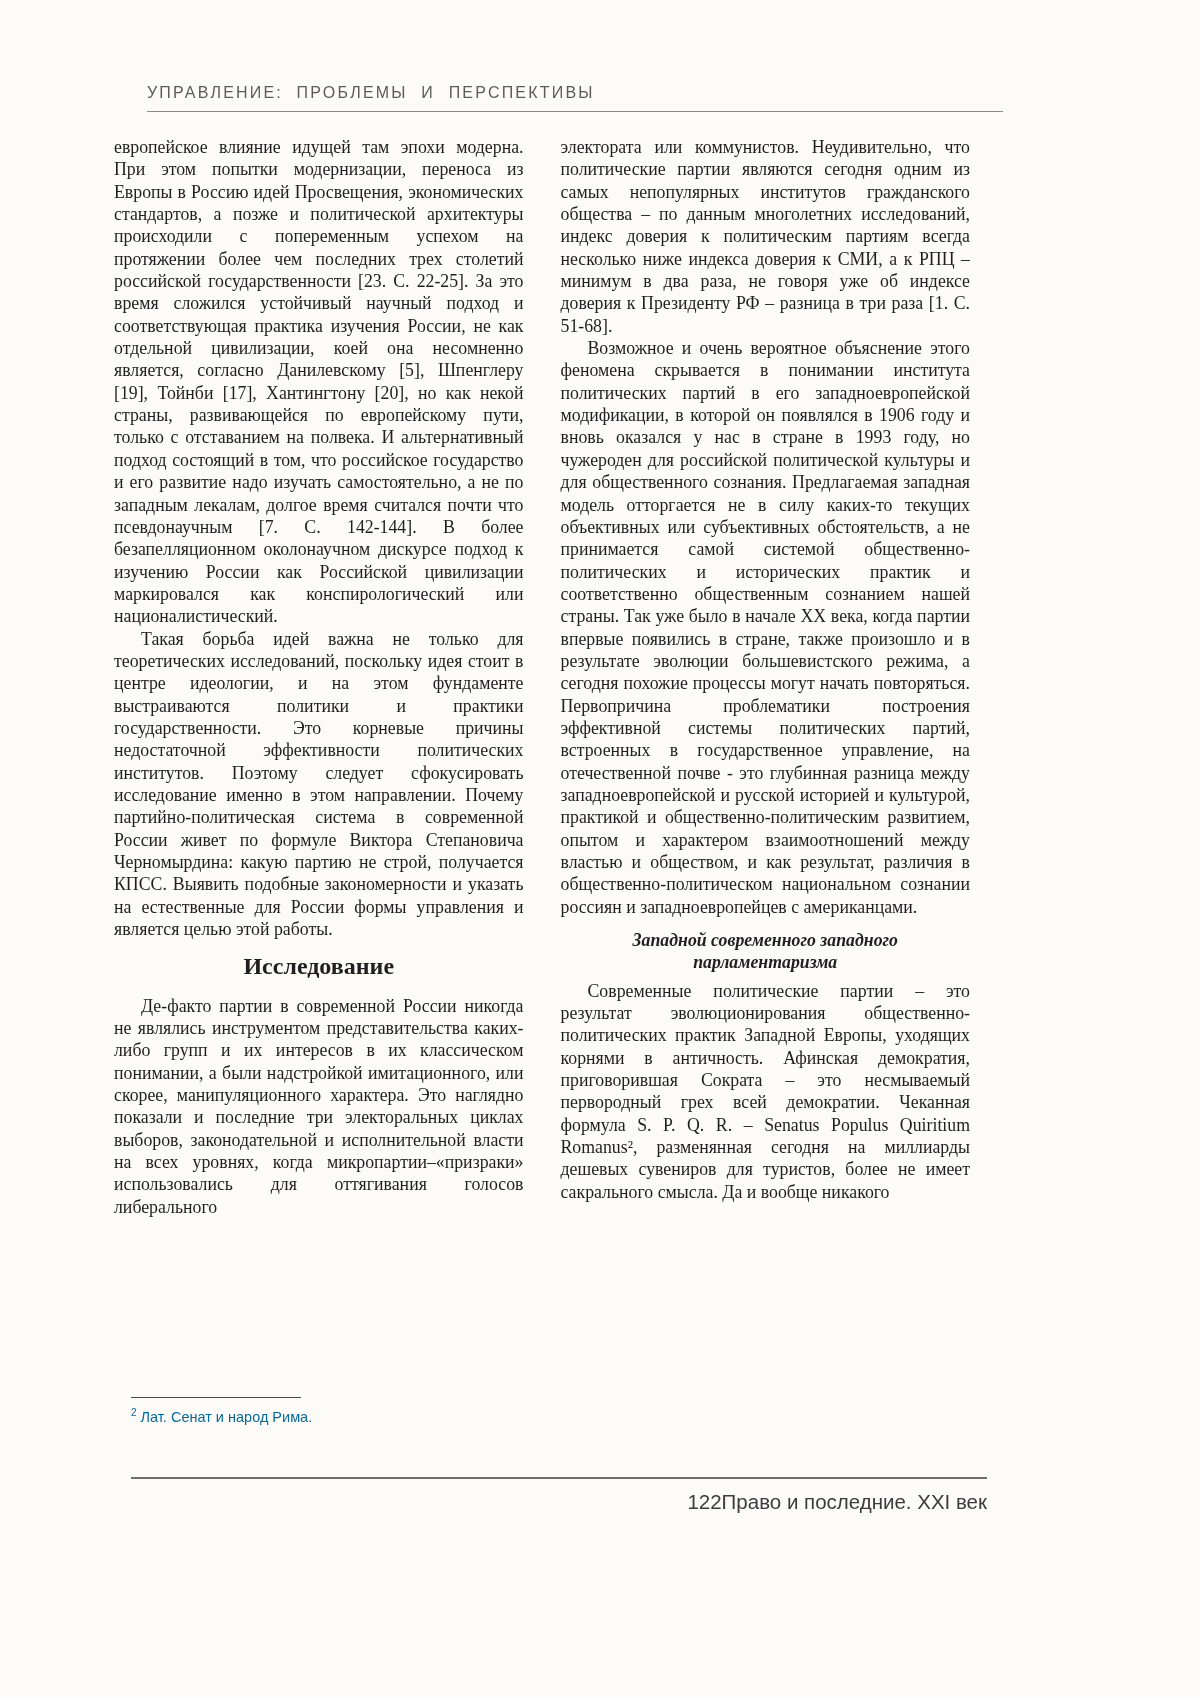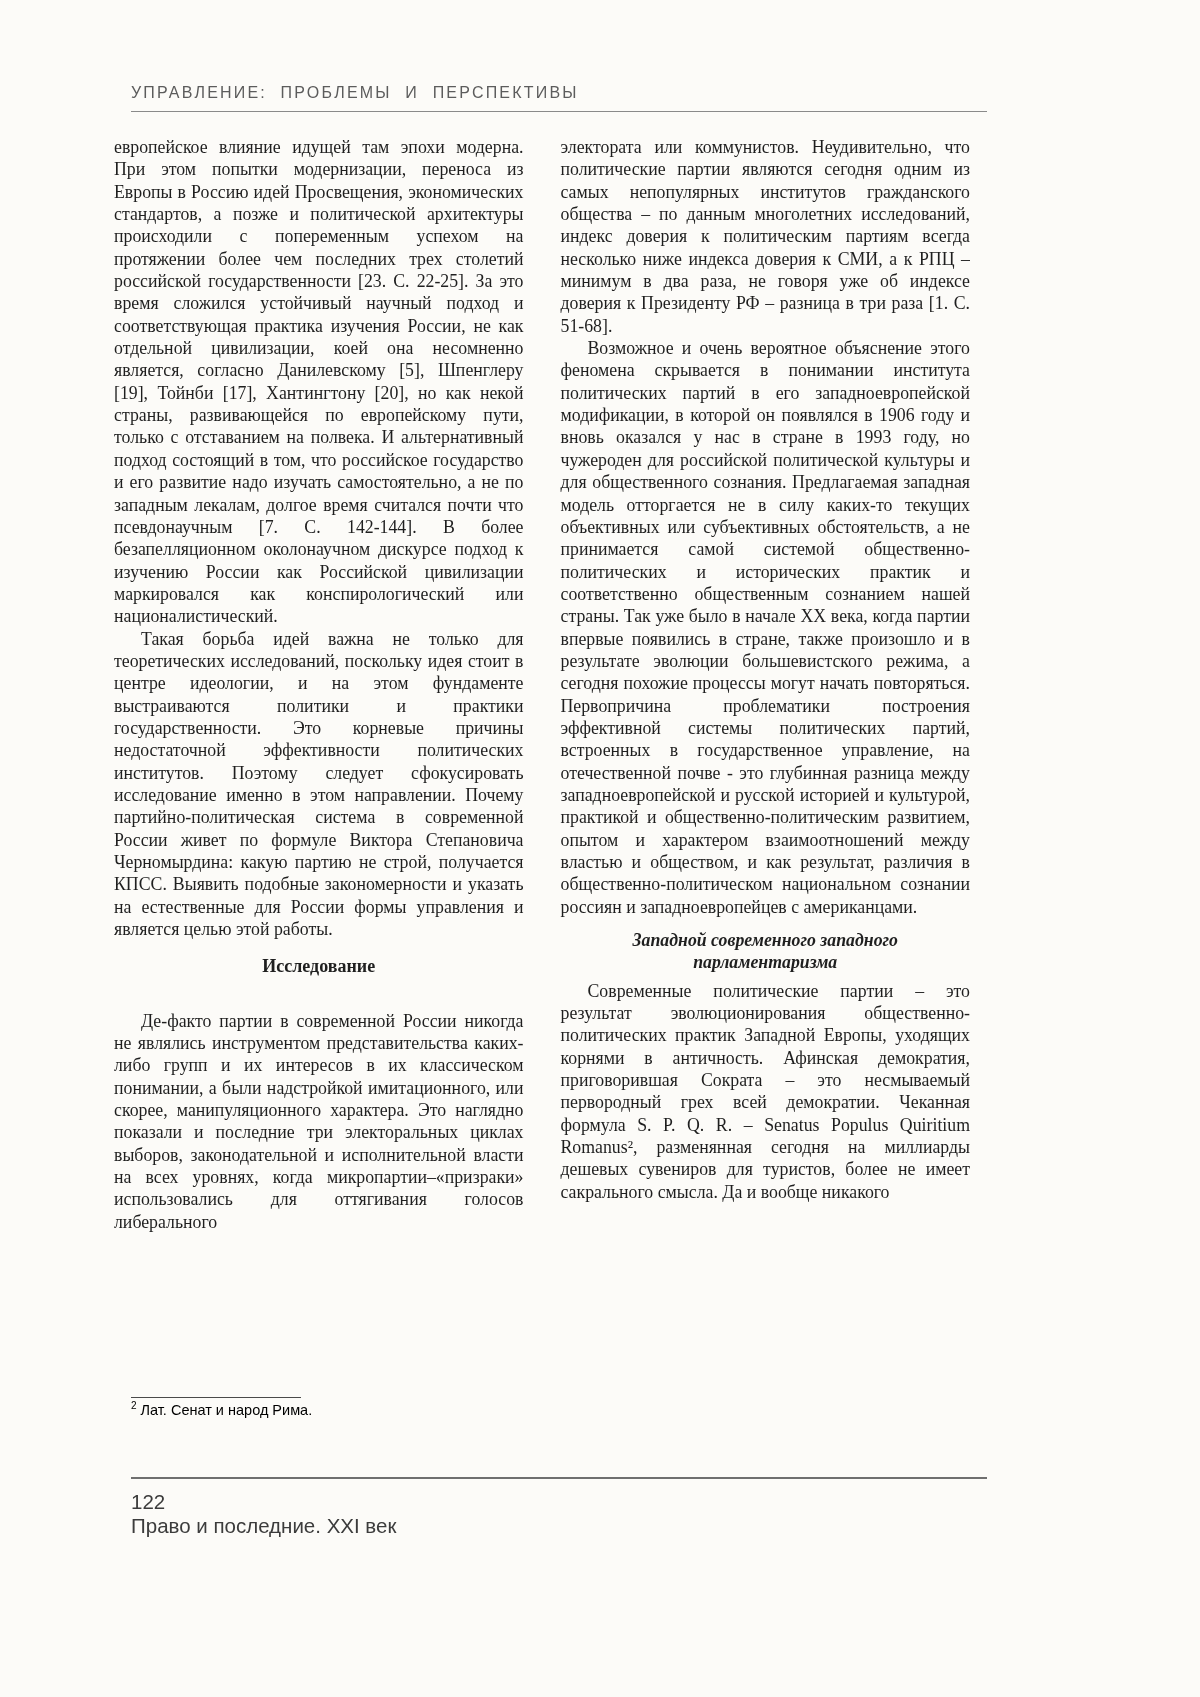--- a/index.html
+++ b/index.html
@@ -13,21 +13,21 @@
     position: relative;
     width: 1200px;
     height: 1697px;
     background: #fcfbf8;
     overflow: hidden;
   }
 
   
   .running-header {
     position: absolute;
-    left: 131px;
+    left: 147px;
     width: 856px;
     top: 84px;
   }
   .running-title {
     font-family: "Liberation Sans", sans-serif;
     font-size: 16px;
     letter-spacing: 2.2px;
     word-spacing: 7px;
     color: #5c5c5c;
   }
@@ -51,25 +51,25 @@
     min-width: 0;
     font-size: 17.8px;
     line-height: 22.35px;
     text-align: justify;
     hyphens: auto;
     -webkit-hyphens: auto;
   }
   .col p { text-indent: 27px; }
   .col p.cont { text-indent: 0; }
   .sec-heading {
-    font-size: 18px;
+    font-size: 24px;
     font-weight: bold;
     text-align: center;
     line-height: 22.35px;
-    margin: 15px 0 32px 0;
+    margin: 15px 0 17px 0;
   }
   .sub-heading {
     font-size: 17.8px;
     font-weight: bold;
     font-style: italic;
     text-align: center;
     line-height: 22.35px;
     margin: 11px 0 6px 0;
   }
 
@@ -79,23 +79,23 @@
     left: 131px;
     top: 1397px;
     font-family: "Liberation Sans", sans-serif;
   }
   .footnote-rule {
     width: 170px;
     border: none;
     border-top: 1.5px solid #4a4a4a;
   }
   .footnote-text {
-    margin-top: 2px;
+    margin-top: 9px;
     font-size: 14.5px;
-    color: #000000;
+    color: #0369a1;
   }
   .footnote-text sup {
     font-size: 10px;
     margin-right: 4px;
   }
 
   
   .page-footer {
     position: absolute;
     left: 131px;
@@ -107,21 +107,20 @@
     border-top: 2px solid #6f6f6f;
   }
   .footer-row {
     display: flex;
     justify-content: flex-end;
     align-items: baseline;
     margin-top: 11px;
     font-family: "Liberation Sans", sans-serif;
     font-size: 20.5px;
     color: #3c3c3c;
-    flex-direction: column;
   }
 </style>
 </head>
 <body>
 
 <div class="page">
 
   <header class="running-header">
     <div class="running-title">УПРАВЛЕНИЕ:  ПРОБЛЕМЫ  И  ПЕРСПЕКТИВЫ</div>
     <hr class="header-rule">

